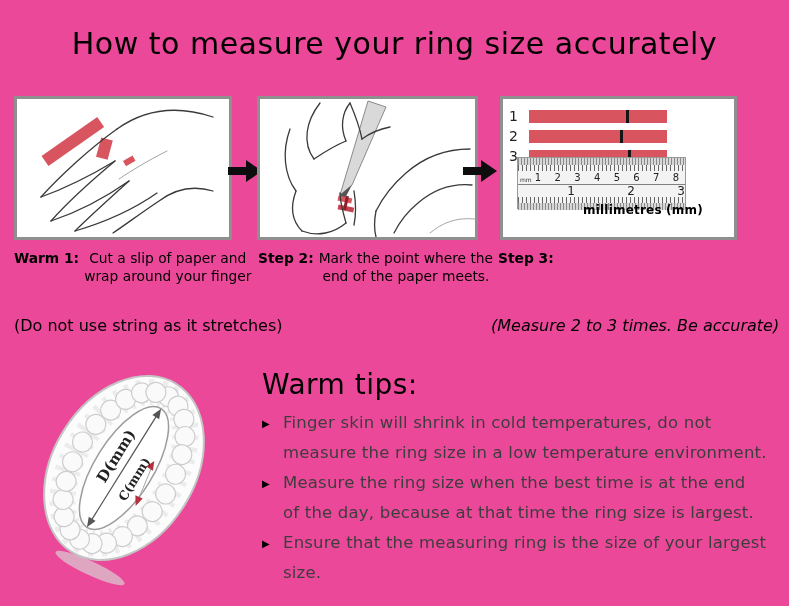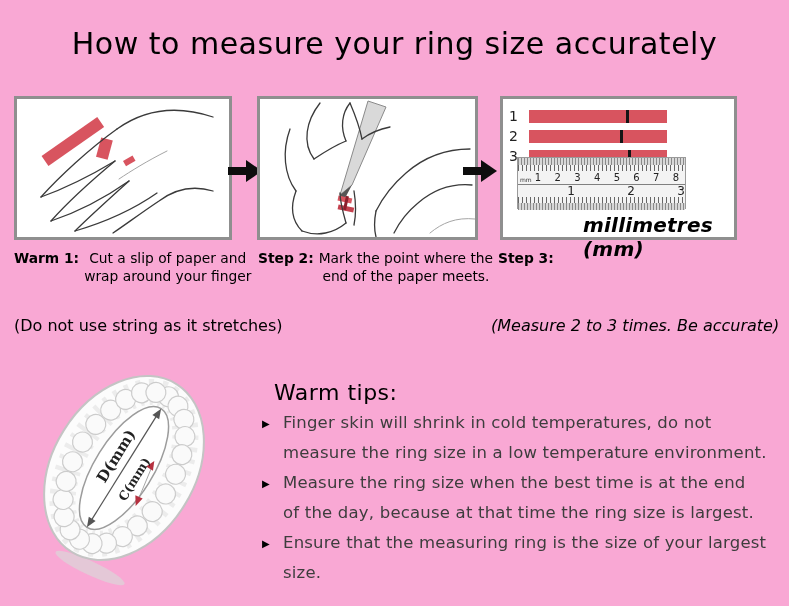--- a/index.html
+++ b/index.html
@@ -1,16 +1,16 @@
 <!DOCTYPE html>
 <html><head>
 <meta charset="utf-8">
 <style>
   html,body{margin:0;padding:0;background:#fff;}
-  .page{position:relative;width:789px;height:606px;background:#f9a8d4;overflow:hidden;
+  .page{position:relative;width:789px;height:606px;background:#ec4899;overflow:hidden;
         font-family:"DejaVu Sans",sans-serif;color:#000;}
 
   
   .title{position:absolute;top:26px;left:0;width:100%;text-align:center;
          font-size:30px;font-weight:400;letter-spacing:.5px;margin:0;}
 
   
   .panel{position:absolute;top:96px;height:144px;border:3px solid #8f8f8f;
          background:#fff;box-sizing:border-box;}
   .panel1{left:14px;width:218px;}
@@ -34,34 +34,34 @@
          border:1px solid #9a9a9a;box-sizing:border-box;}
   .r-edge{height:7px;background:repeating-linear-gradient(90deg,#8a8a8a 0 1px,#d8d8d8 1px 3px);}
   .r-ticks{height:6px;background:repeating-linear-gradient(90deg,#666 0 1px,transparent 1px 4px);}
   .r-cmrow{position:relative;height:13px;}
   .r-unit{position:absolute;left:2px;top:5px;font-size:6px;color:#333;}
   .r-cmnums{margin-left:14px;width:150px;display:flex;justify-content:space-between;}
   .r-cmnums span{width:12px;text-align:center;font-size:10px;color:#222;line-height:13px;}
   .r-inrow{position:relative;height:13px;border-top:1px solid #808080;box-sizing:border-box;}
   .r-inrow span{position:absolute;top:0;width:14px;text-align:center;font-size:12px;color:#222;line-height:12px;}
   .r-in1{left:46px;} .r-in2{left:106px;} .r-in3{left:156px;}
-  .ruler-label{position:absolute;left:80px;top:114px;font-size:20px;font-weight:600;letter-spacing:.2px;font-style:italic;}
+  .ruler-label{position:absolute;left:80px;top:104px;font-size:12px;font-weight:600;letter-spacing:.2px;}
 
   
   .caption{position:absolute;top:250px;display:flex;gap:5px;font-size:13.8px;line-height:17.5px;}
   .cap1{left:14px;} .cap2{left:258px;} .cap3{left:498px;}
   .cap-label{font-weight:bold;white-space:nowrap;}
   .cap-lines{text-align:center;}
   .cap-lines .ln{display:block;white-space:nowrap;}
   .note{position:absolute;top:316px;font-size:16px;white-space:nowrap;}
   .note1{left:14px;} .note3{left:491px;font-style:italic;}
 
   
-  .tips-heading{position:absolute;left:262px;top:368px;font-size:22px;font-weight:400;
-                letter-spacing:.5px;margin:12px;}
+  .tips-heading{position:absolute;left:262px;top:368px;font-size:28px;font-weight:400;
+                letter-spacing:.5px;margin:0;}
   .tips-list{position:absolute;left:262px;top:408px;margin:0;padding:0;list-style:none;}
   .tips-list li{position:relative;padding-left:21px;color:#3d3d3d;font-size:16.5px;
                 line-height:30px;letter-spacing:.2px;}
   .bullet-icon{position:absolute;left:0;top:1px;font-size:10px;color:#000;}
   .tips-list .ln{display:block;white-space:nowrap;}
 
   
   .ring-fig{position:absolute;left:2px;top:372px;width:250px;height:232px;}
   .sketch{fill:none;stroke:#3a3a3a;stroke-width:1.3;stroke-linecap:round;}
   .sketch-light{fill:none;stroke:#a5a5a5;stroke-width:1;stroke-linecap:round;}

